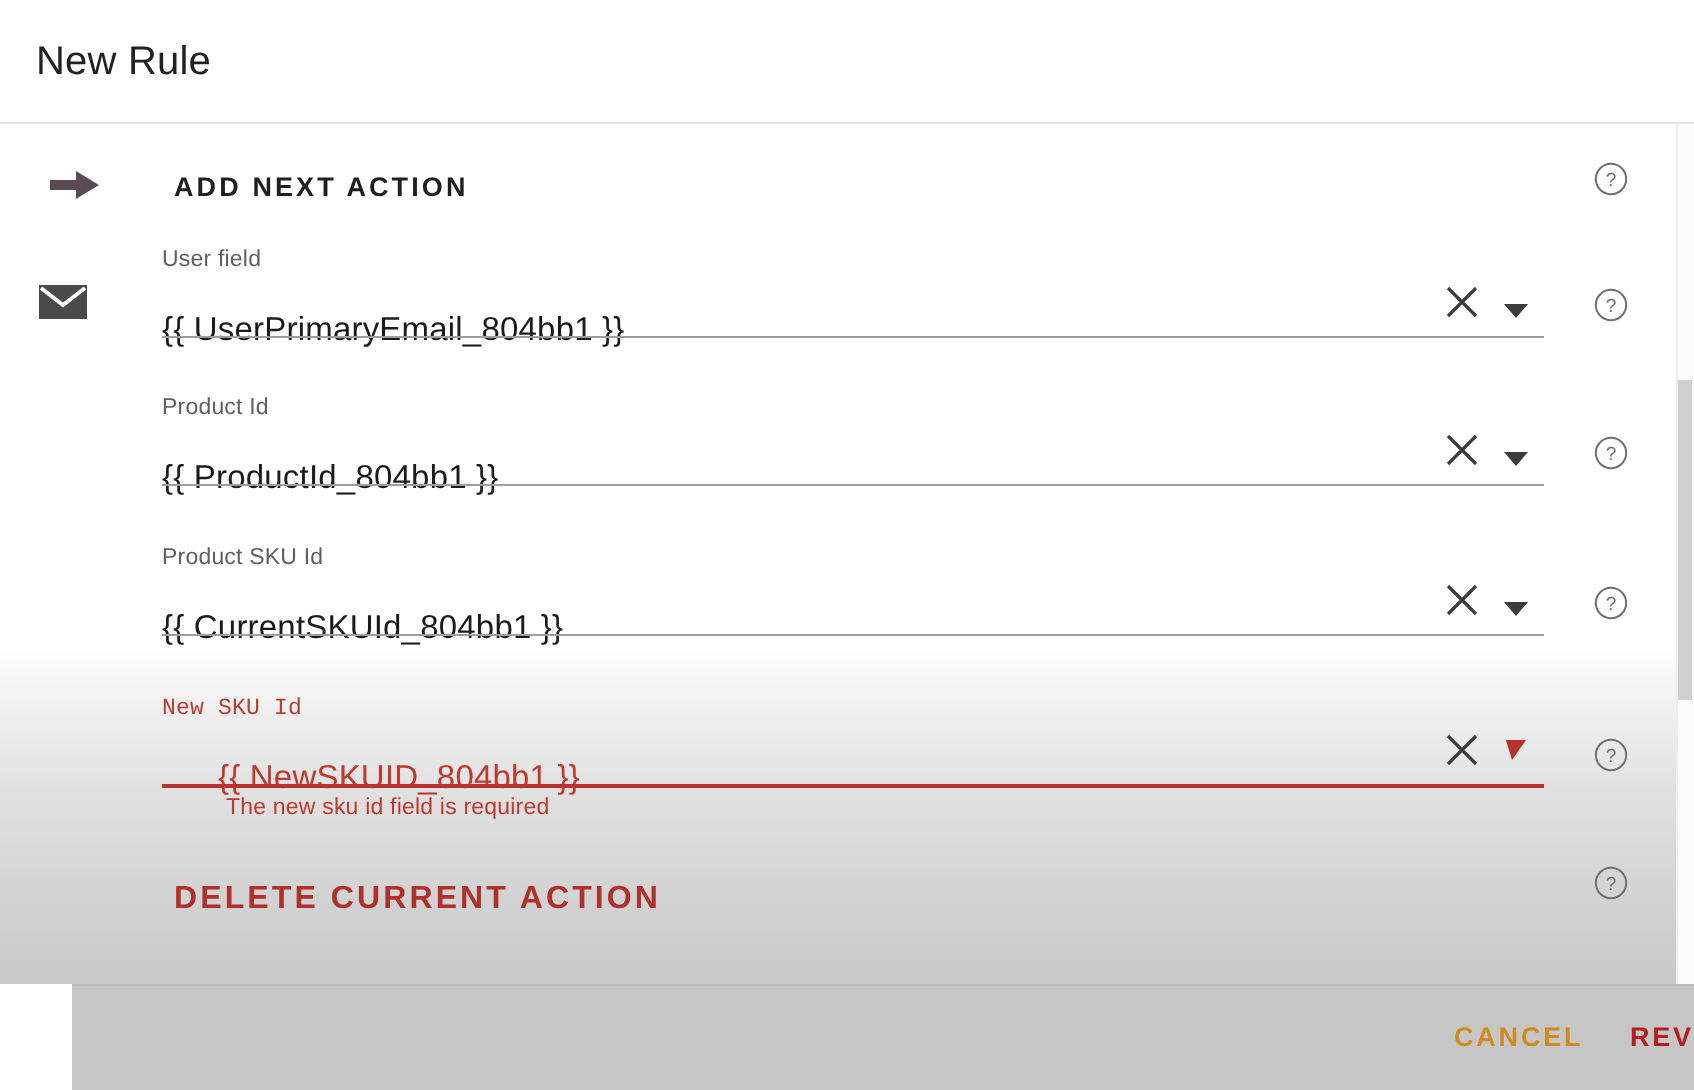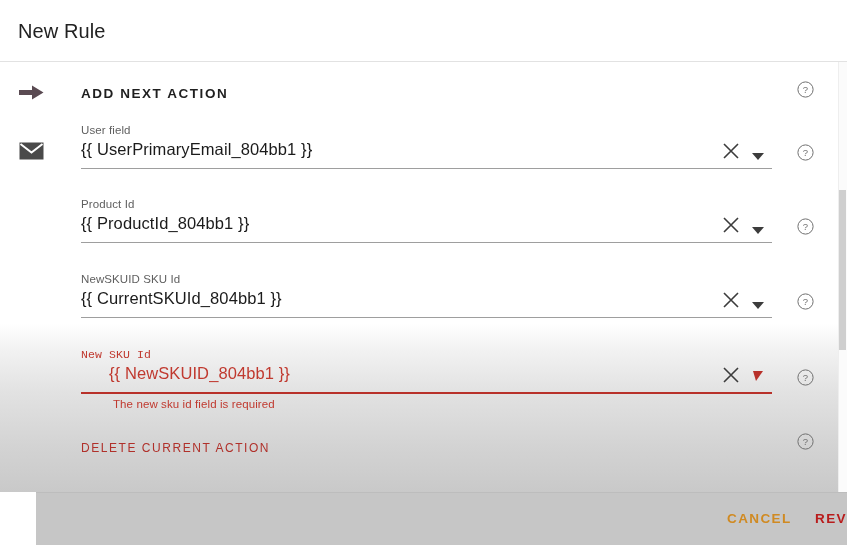--- a/index.html
+++ b/index.html
@@ -57,21 +57,21 @@
       #ffffff 262px,
       #f3f3f3 285px,
       #e2e2e2 330px,
       #d3d3d3 385px,
       #c9c9c9 430px);
     overflow: hidden;
   }
 
   .row {
     position: absolute;
-    left: 0;
+    left: 6px;
     width: 825px;
   }
 
   
   .add-action-row { top: 14px; height: 32px; }
   .arrow-icon {
     position: absolute;
     left: 19px;
     top: 9px;
     width: 25px;
@@ -98,21 +98,21 @@
     position: absolute;
     left: 0;
     top: 0;
     font-size: 11.5px;
     color: #5f5f5f;
     letter-spacing: 0.1px;
   }
   .field-value {
     position: absolute;
     left: 0;
-    top: 16px;
+    top: 32px;
     font-size: 16.5px;
     color: #1b1b1b;
     letter-spacing: 0.1px;
     white-space: nowrap;
     text-align: right;
   }
   .field-underline {
     position: absolute;
     left: 0;
     top: 44px;
@@ -158,22 +158,22 @@
     width: 25px;
     height: 18px;
   }
 
   
   .delete-action-row { top: 373px; height: 30px; }
   .delete-action-label {
     position: absolute;
     left: 81px;
     top: 6px;
-    font-size: 12px;
-    font-weight: normal;
+    font-size: 16px;
+    font-weight: bold;
     letter-spacing: 1.55px;
     color: #b0302a;
     cursor: pointer;
   }
 
   
   .help-icon {
     position: absolute;
     left: 797px;
     width: 17px;
@@ -279,21 +279,21 @@
       </span>
       <span class="caret-icon">
         <svg width="12" height="8" viewBox="0 0 12 8">
           <path d="M0 0 L12 0 L6 7 Z" fill="#3c3c3c"></path>
         </svg>
       </span>
       <div class="field-underline"></div>
     </div>
 
     <div class="field" style="top:211px;">
-      <div class="field-label">NewSKUID SKU Id</div>
+      <div class="field-label">Product SKU Id</div>
       <div class="field-value">{{ CurrentSKUId_804bb1 }}</div>
       <span class="clear-icon">
         <svg width="22" height="22" viewBox="0 0 22 22">
           <path d="M4 4 L18 18 M18 4 L4 18" stroke="#3c3c3c" stroke-width="1.6" fill="none"></path>
         </svg>
       </span>
       <span class="caret-icon">
         <svg width="12" height="8" viewBox="0 0 12 8">
           <path d="M0 0 L12 0 L6 7 Z" fill="#3c3c3c"></path>
         </svg>

